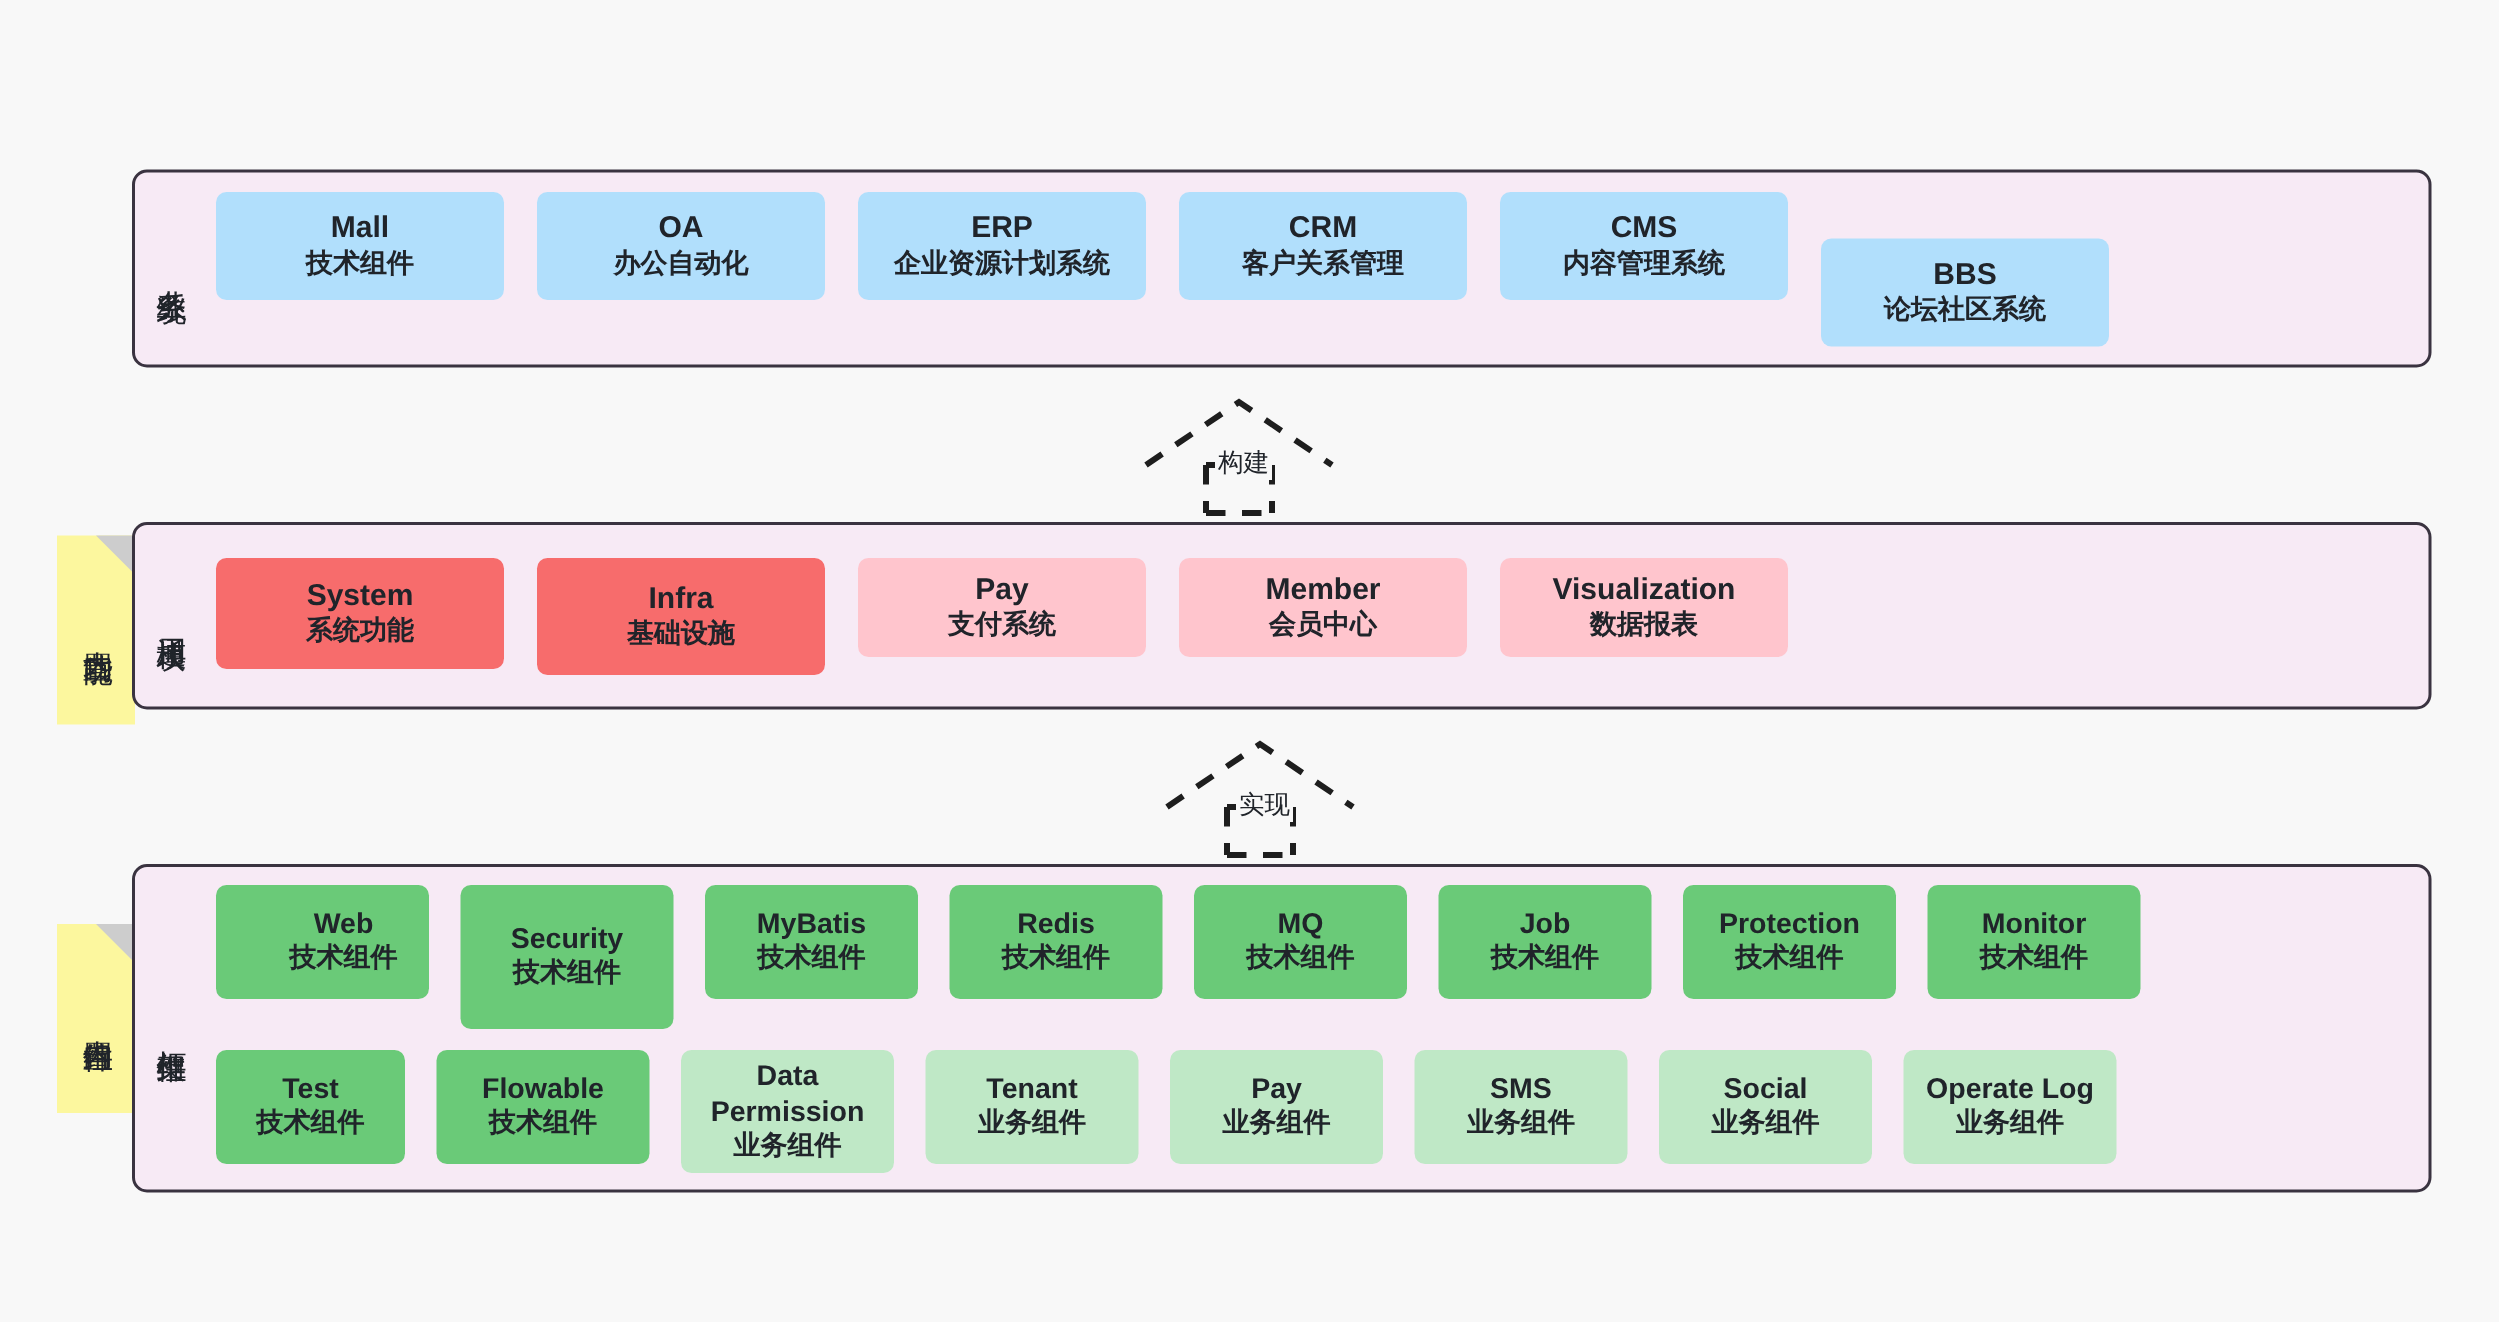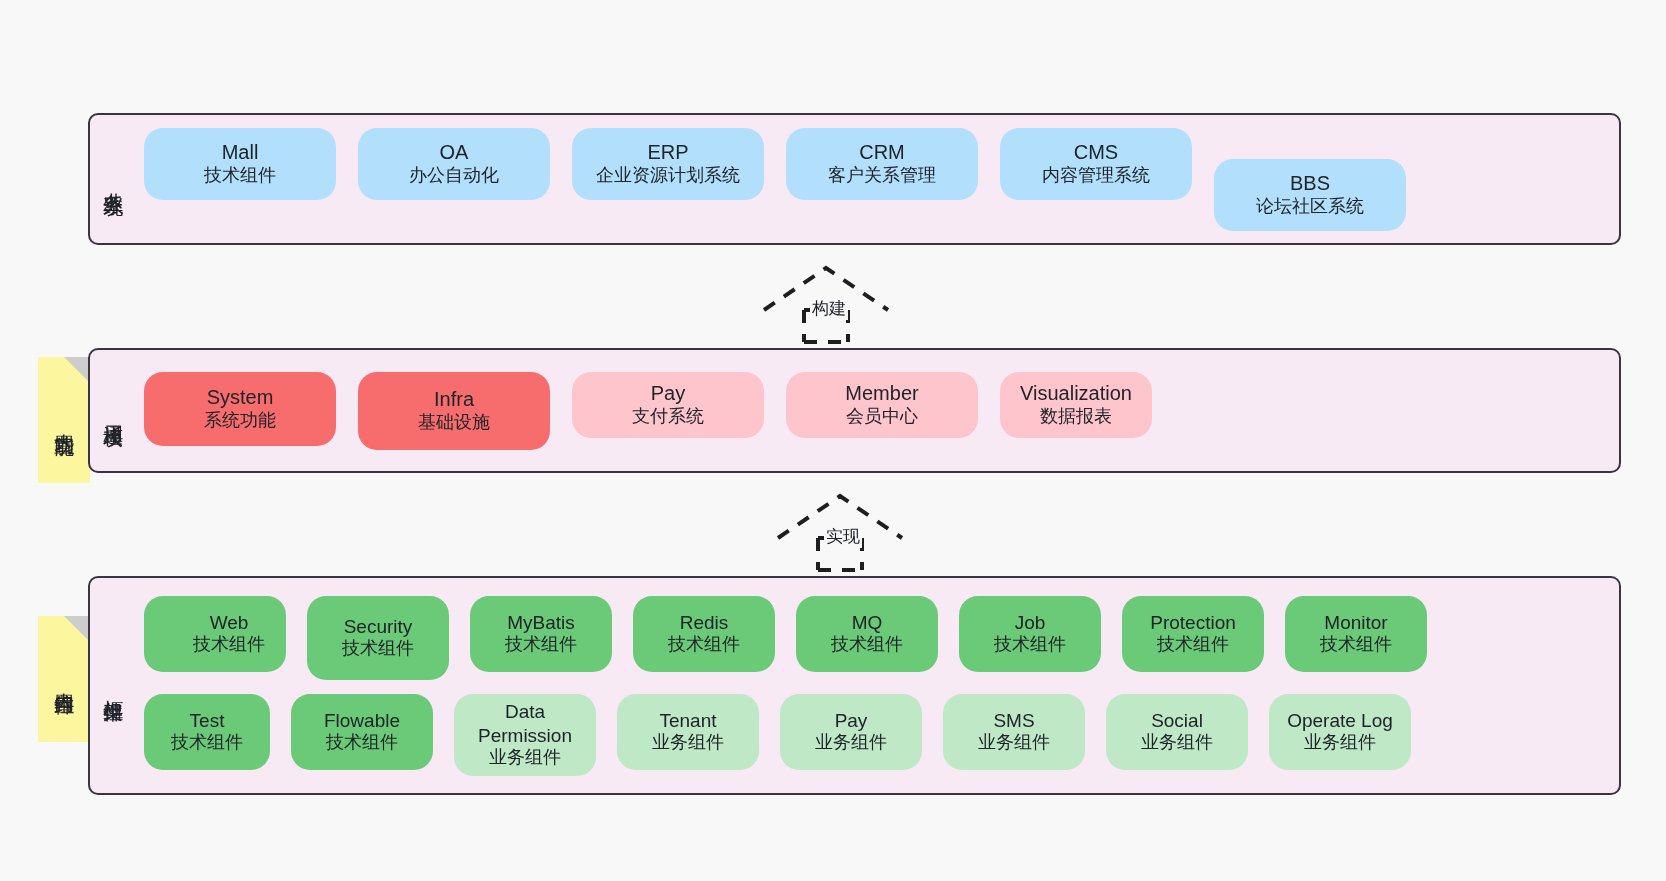--- a/index.html
+++ b/index.html
@@ -48,29 +48,30 @@
     padding: 0 14px 0 0;
   }
   .tile-row {
     display: flex;
     align-items: stretch;
     gap: 0;
   }
 
   
   .tile {
-    border-radius: 19px;
+    border-radius: 7px;
     display: flex;
     flex-direction: column;
     align-items: center;
     justify-content: center;
     text-align: center;
     color: #20242a;
     line-height: 1.22;
     user-select: none;
+    font-weight: bold;
   }
   .tile .t-en { font-size: 20px; }
   .tile .t-cn { font-size: 18px; }
   .tile.small .t-en { font-size: 19px; }
 
   .c-blue       { background: #b1dffc; }
   .c-red        { background: #f76c6c; }
   .c-pink       { background: #ffc5cd; }
   .c-green      { background: #6aca78; }
   .c-lightgreen { background: #bfe8c6; }
@@ -174,21 +175,21 @@
           <span class="t-cn">基础设施</span>
         </div>
         <div class="tile c-pink" style="width:192px;height:66px;">
           <span class="t-en">Pay</span>
           <span class="t-cn">支付系统</span>
         </div>
         <div class="tile c-pink" style="width:192px;height:66px;">
           <span class="t-en">Member</span>
           <span class="t-cn">会员中心</span>
         </div>
-        <div class="tile c-pink" style="width:152px;height:66px;">
+        <div class="tile c-pink" style="width:192px;height:66px;">
           <span class="t-en">Visualization</span>
           <span class="t-cn">数据报表</span>
         </div>
       </div>
     </div>
   </div>
 
   <div class="arrow" style="left:766px; top:490px; width:160px; height:82px;">
     <svg width="160" height="82" viewBox="0 0 160 82">
       <path d="M12 48 L74 6 L136 48" fill="none" stroke="#1e1e1e" stroke-width="4" stroke-dasharray="13 11" stroke-linecap="butt"></path>
@@ -204,21 +205,21 @@
 
   <div class="band" style="left:88px; top:576px; width:1533px; height:219px;">
     <div class="band-title">框架组件</div>
     <div class="band-body" style="gap:14px;">
 
       <div class="tile-row" style="gap:21px; padding-left:8px;">
         <div class="tile small c-green" style="width:142px;height:76px;padding-left:28px;">
           <span class="t-en">Web</span>
           <span class="t-cn">技术组件</span>
         </div>
-        <div class="tile small c-green" style="width:142px;height:84px;">
+        <div class="tile small c-green" style="width:142px;height:96px;">
           <span class="t-en">Security</span>
           <span class="t-cn">技术组件</span>
         </div>
         <div class="tile small c-green" style="width:142px;height:76px;">
           <span class="t-en">MyBatis</span>
           <span class="t-cn">技术组件</span>
         </div>
         <div class="tile small c-green" style="width:142px;height:76px;">
           <span class="t-en">Redis</span>
           <span class="t-cn">技术组件</span>

